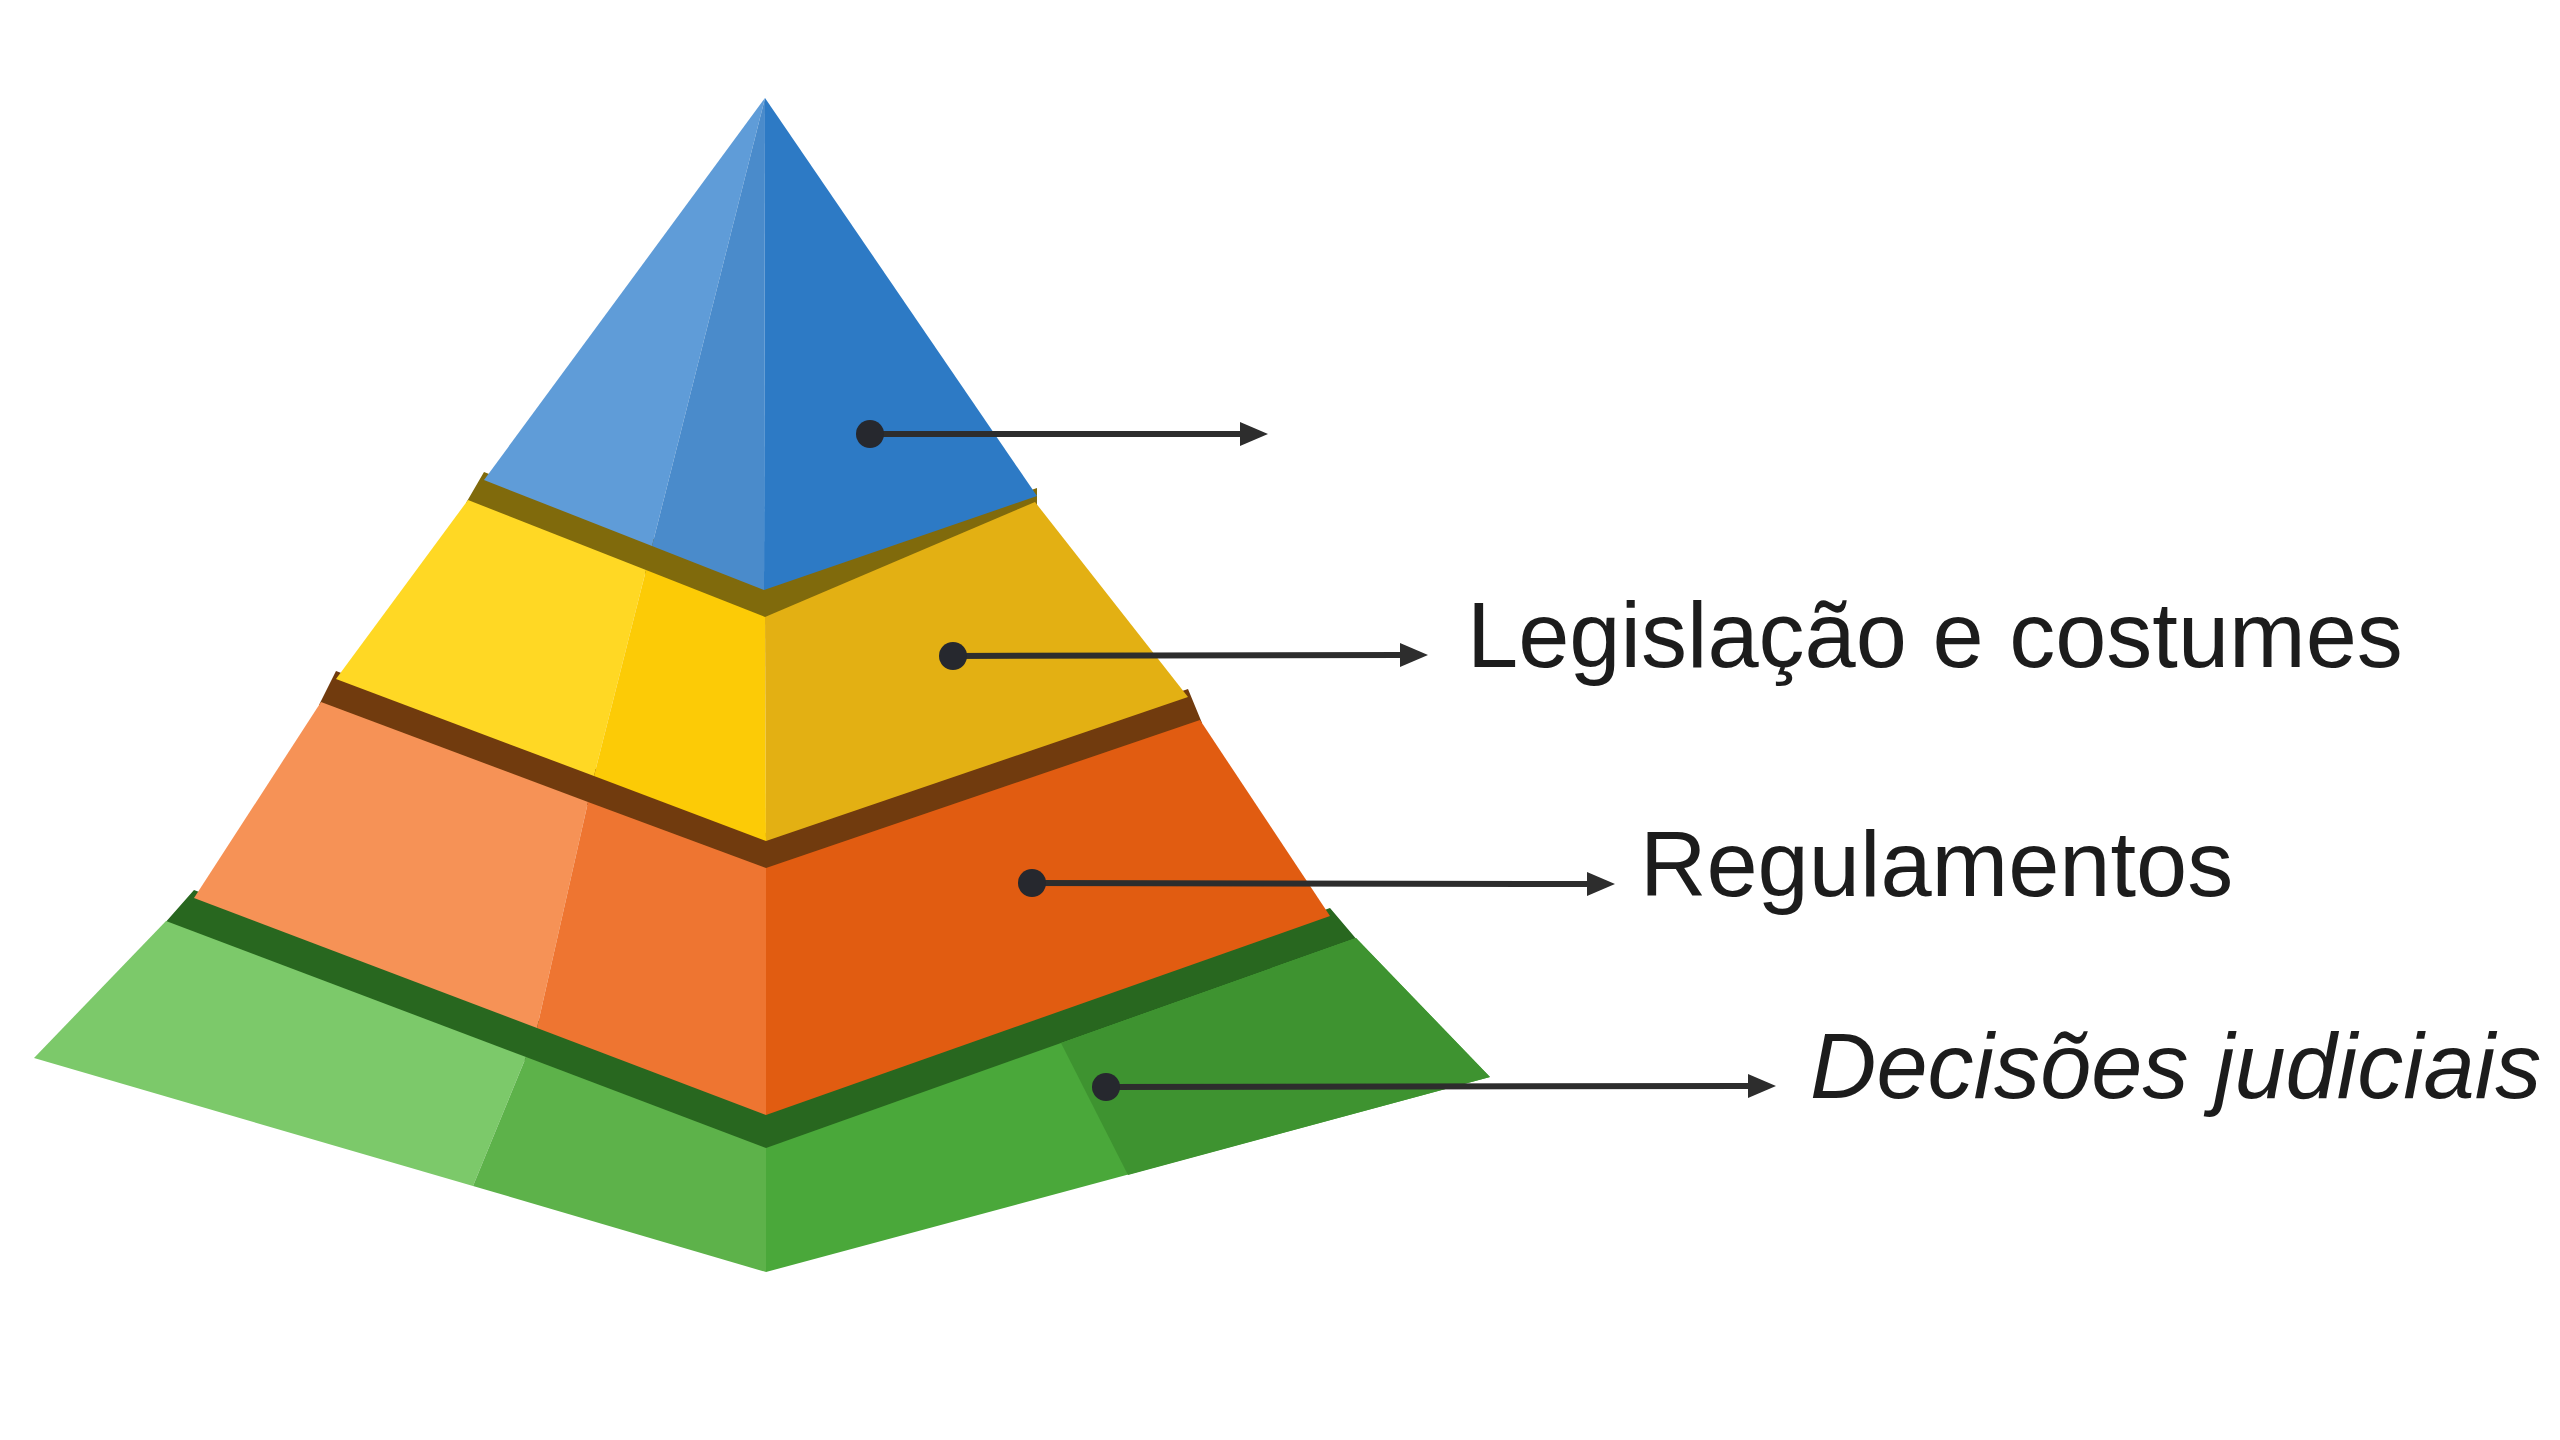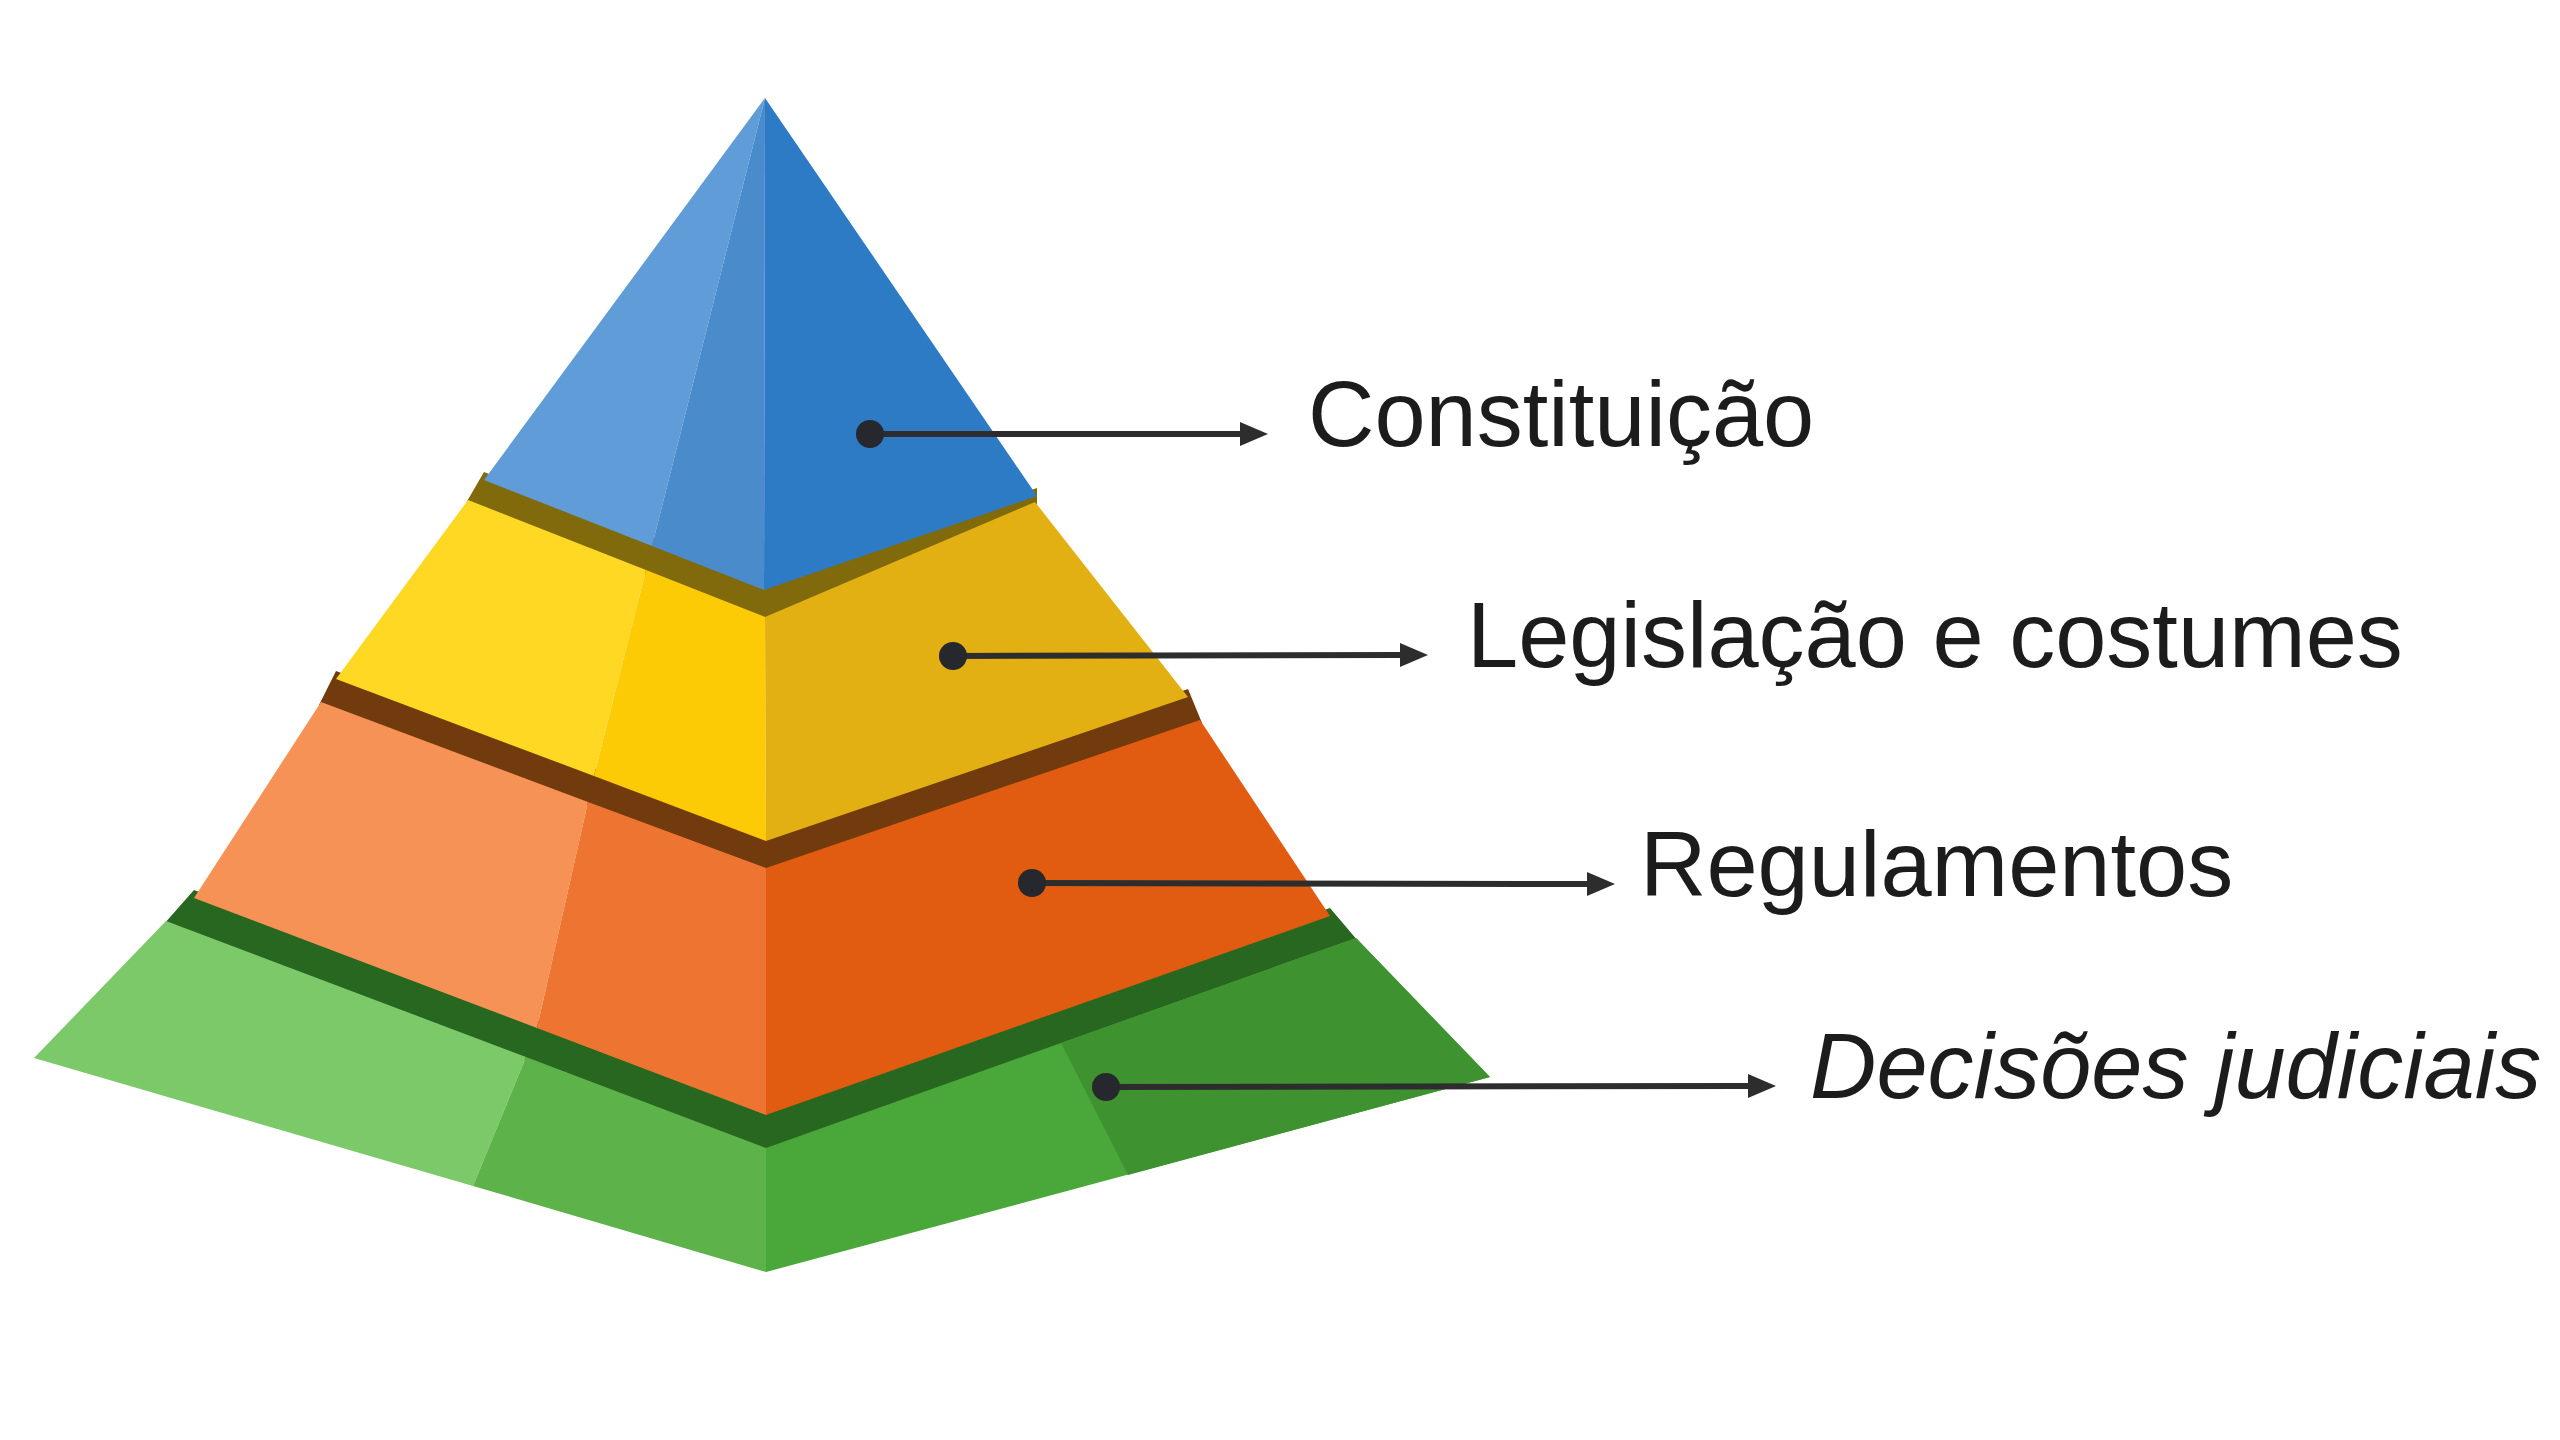--- a/index.html
+++ b/index.html
@@ -90,18 +90,17 @@
       <polygon points="1587,872 1615,884 1587,896" fill="#2d2d2d"></polygon>
     </g>
 
     <g>
       <line x1="1106" y1="1087" x2="1748" y2="1086" stroke-width="6" stroke="#2d2d2d"></line>
       <circle cx="1106" cy="1087" r="14" fill="#26282e"></circle>
       <polygon points="1748,1074 1776,1086 1748,1098" fill="#2d2d2d"></polygon>
     </g>
   </svg>
 
-  <div class="level-label label-1">Constituição</div>
   <div class="level-label label-2">Legislação e costumes</div>
   <div class="level-label label-3">Regulamentos</div>
   <div class="level-label label-4">Decisões judiciais</div>
 
 </div>
 
 </body></html>

